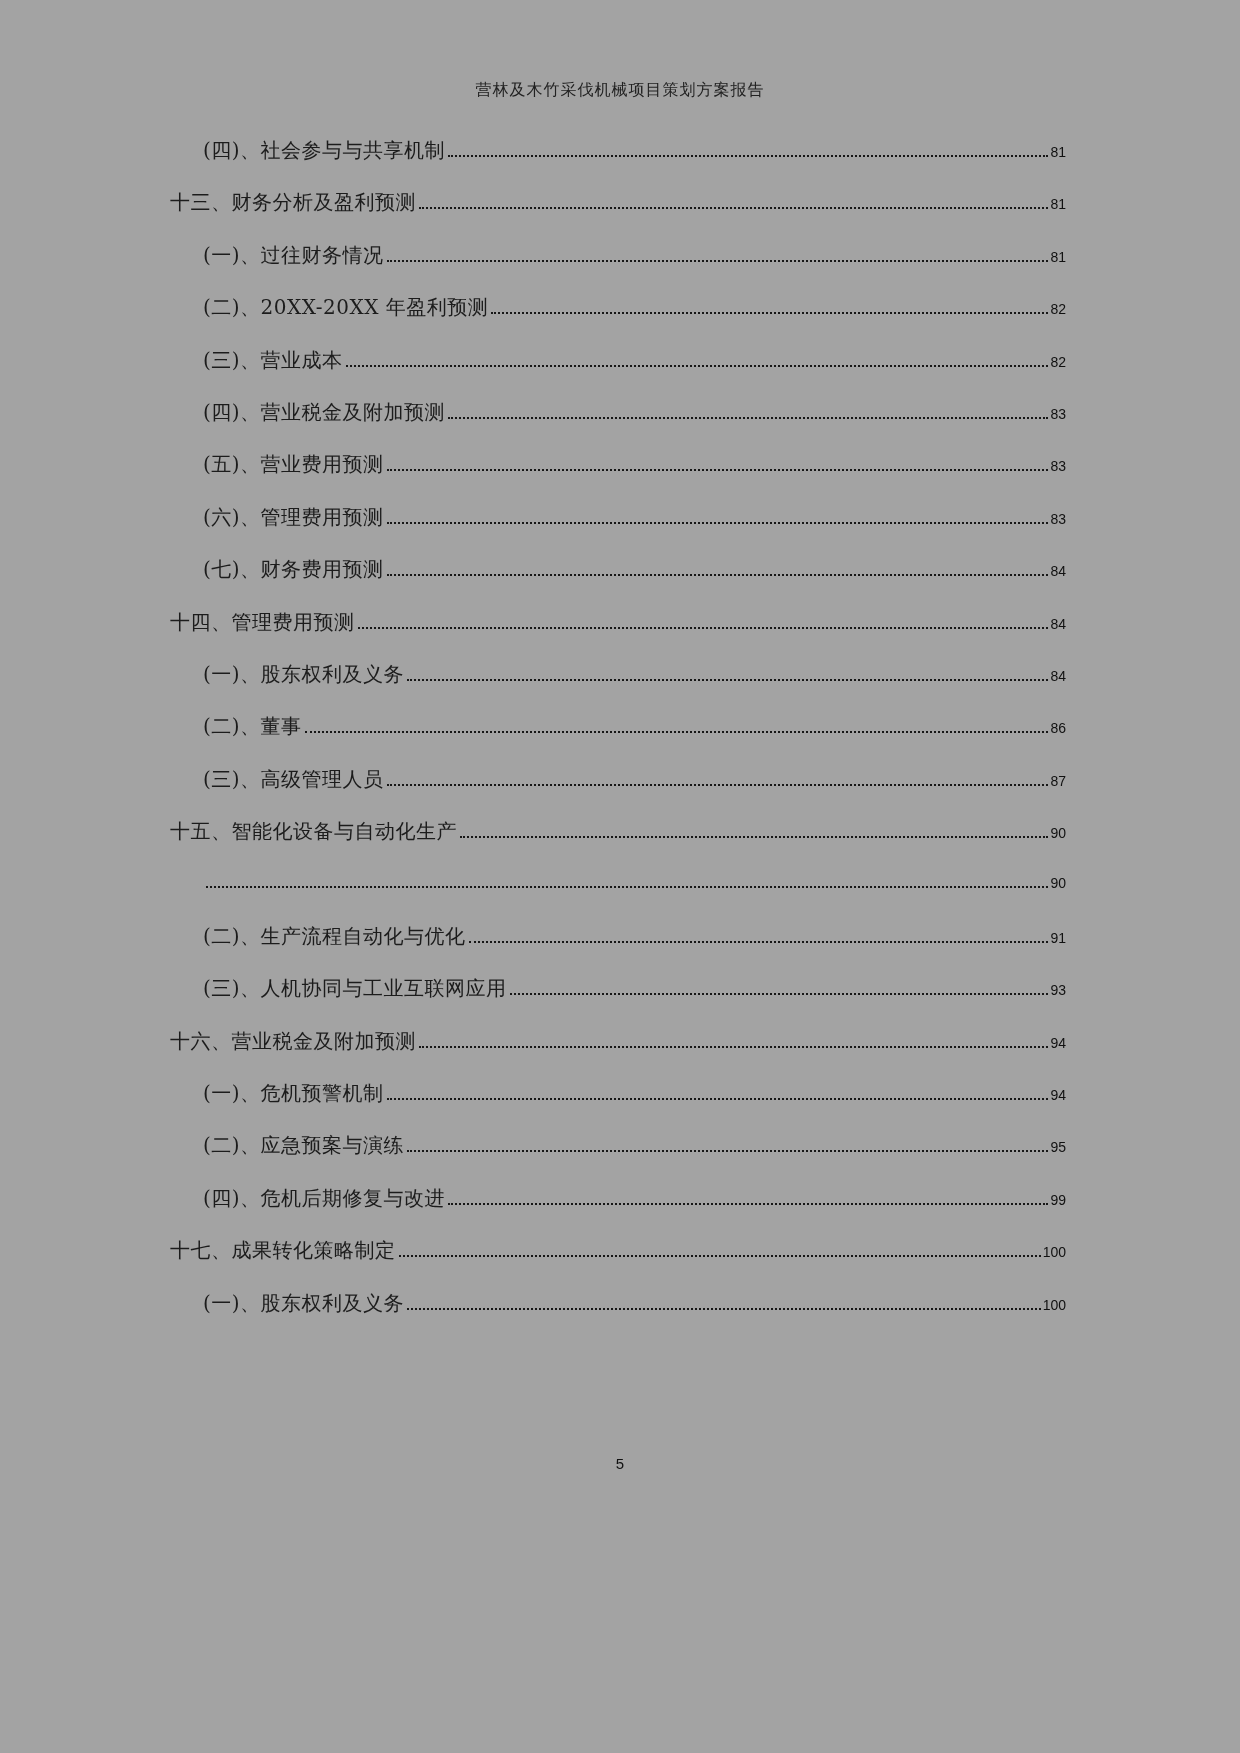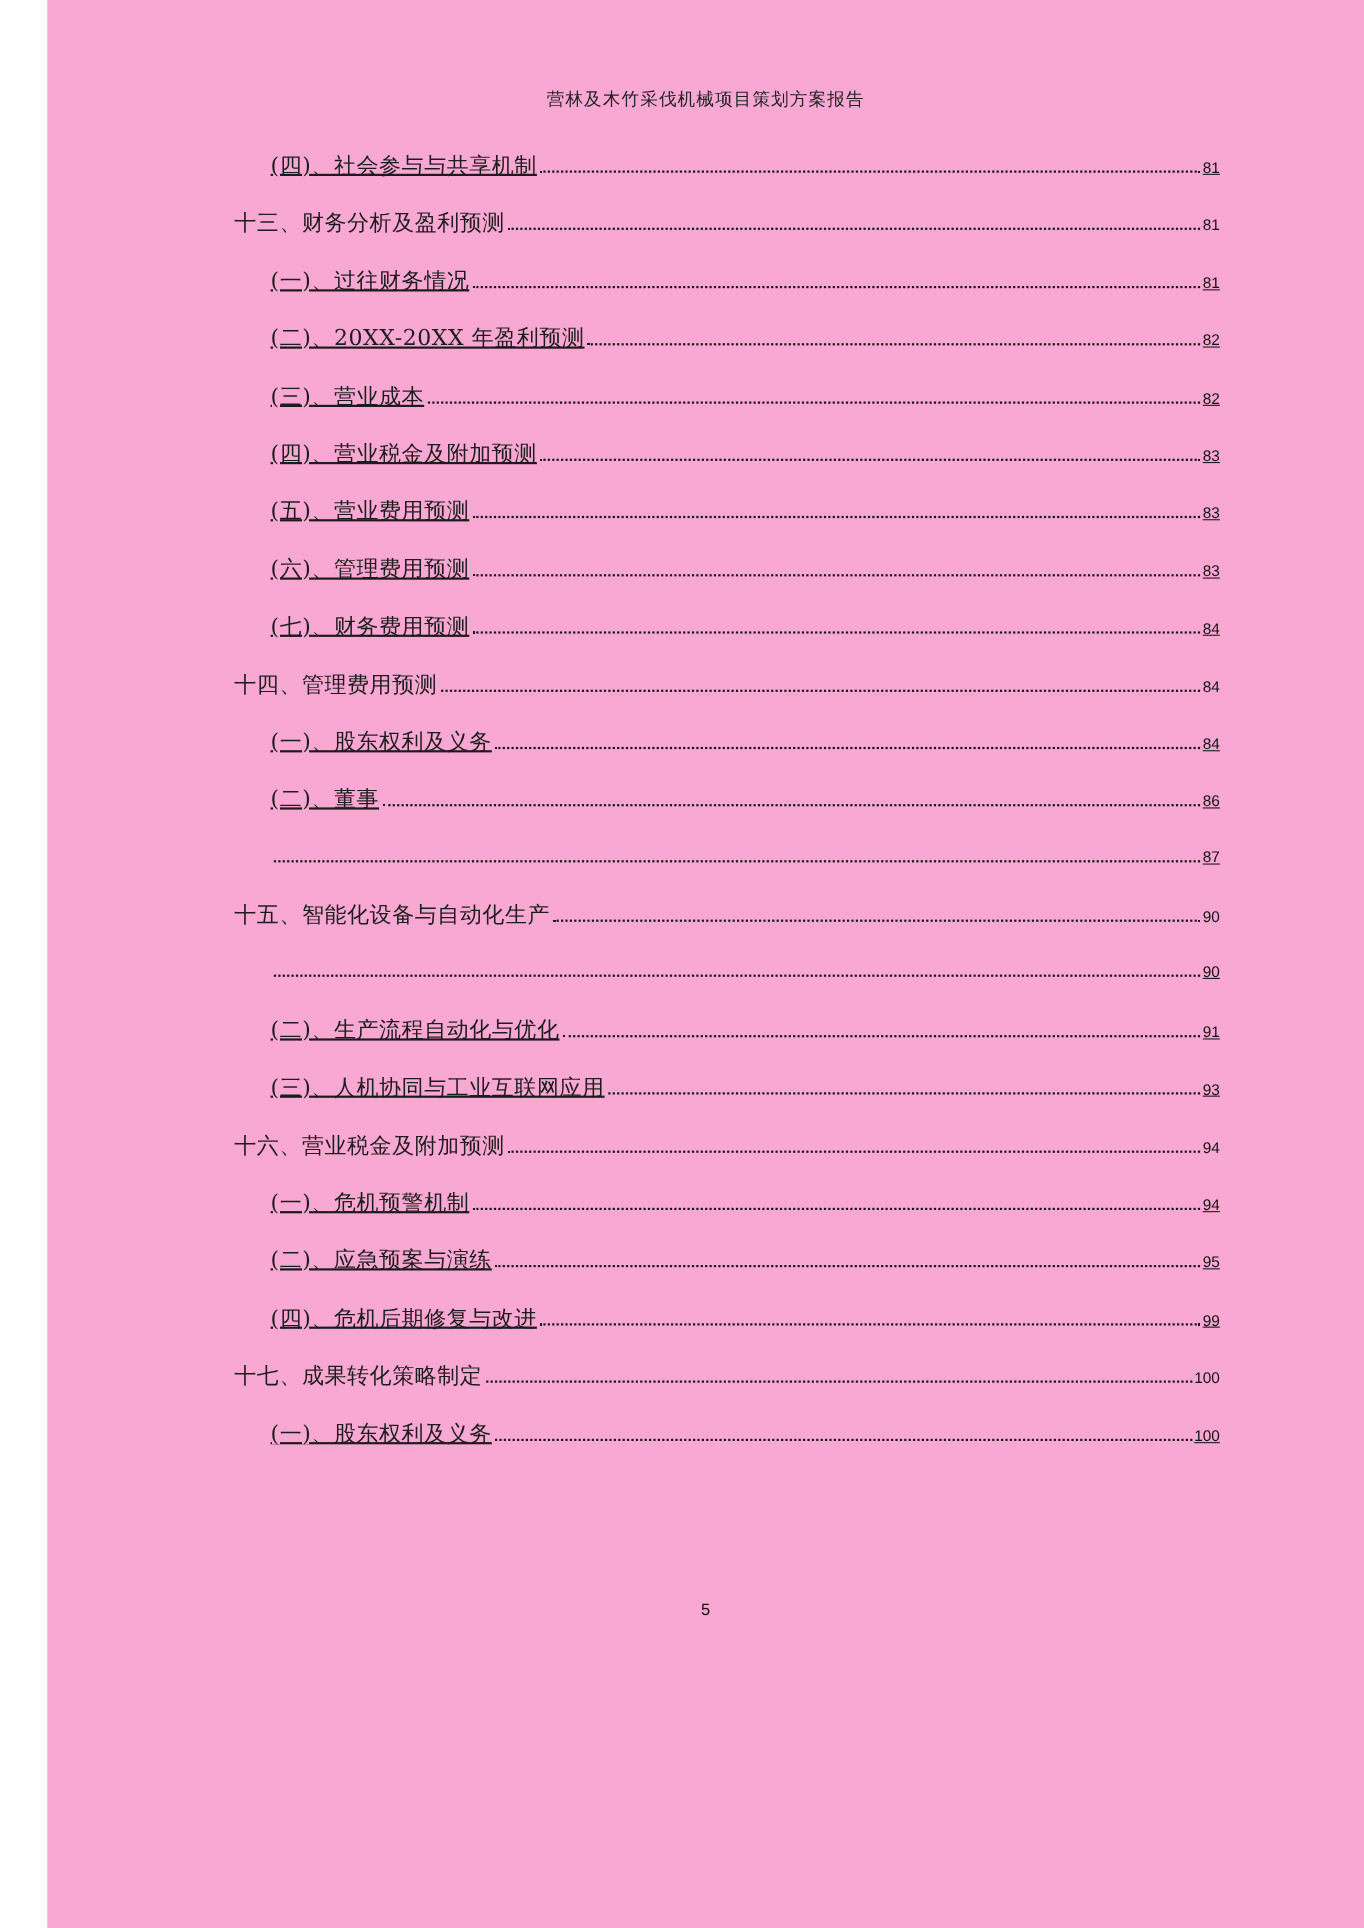--- a/index.html
+++ b/index.html
@@ -8,22 +8,21 @@
     width: 1240px;
     height: 1753px;
     position: relative;
     font-family: "DejaVu Serif", "Liberation Serif", serif;
     color: #1c1c1c;
     overflow: hidden;
   }
   .page {
     position: absolute;
     inset: 0;
-    background: #f9a8d4;
-    margin-left: 43px;
+    background: #a3a3a3;
   }
   .header {
     position: absolute;
     top: 80px;
     left: 0;
     width: 100%;
     text-align: center;
     font-size: 16px;
     letter-spacing: 1px;
     color: #222222;
@@ -35,21 +34,21 @@
     width: 896px;
   }
   .toc-row {
     display: flex;
     align-items: baseline;
     height: 52.4px;
     line-height: 52.4px;
     font-size: 20px;
     white-space: nowrap;
   }
-  .toc-row.level-2 { padding-left: 33px; text-decoration: underline; }
+  .toc-row.level-2 { padding-left: 33px; }
   .toc-label {
     flex: 0 0 auto;
     letter-spacing: 0.5px;
   }
   .dots {
     flex: 1 1 auto;
     height: 0;
     border-bottom: 2.4px dotted #161616;
     margin: 0 2px 0 3px;
     min-width: 20px;
@@ -146,20 +145,21 @@
     <span class="toc-page">84</span>
   </div>
 
   <div class="toc-row level-2">
     <span class="toc-label">(二)、董事</span>
     <span class="dots"></span>
     <span class="toc-page">86</span>
   </div>
 
   <div class="toc-row level-2">
+    <span class="toc-label">(三)、高级管理人员</span>
     <span class="dots"></span>
     <span class="toc-page">87</span>
   </div>
 
 
   <div class="toc-row level-1">
     <span class="toc-label">十五、智能化设备与自动化生产</span>
     <span class="dots"></span>
     <span class="toc-page">90</span>
   </div>

